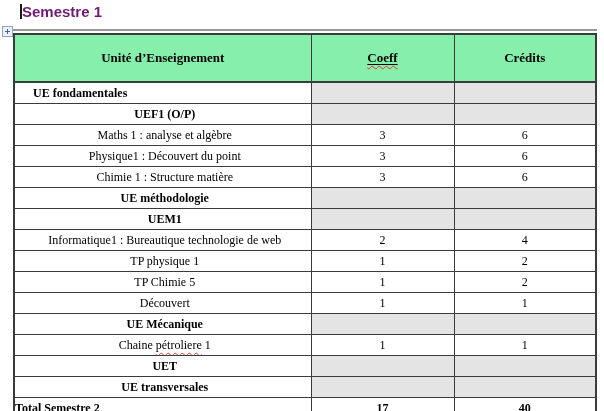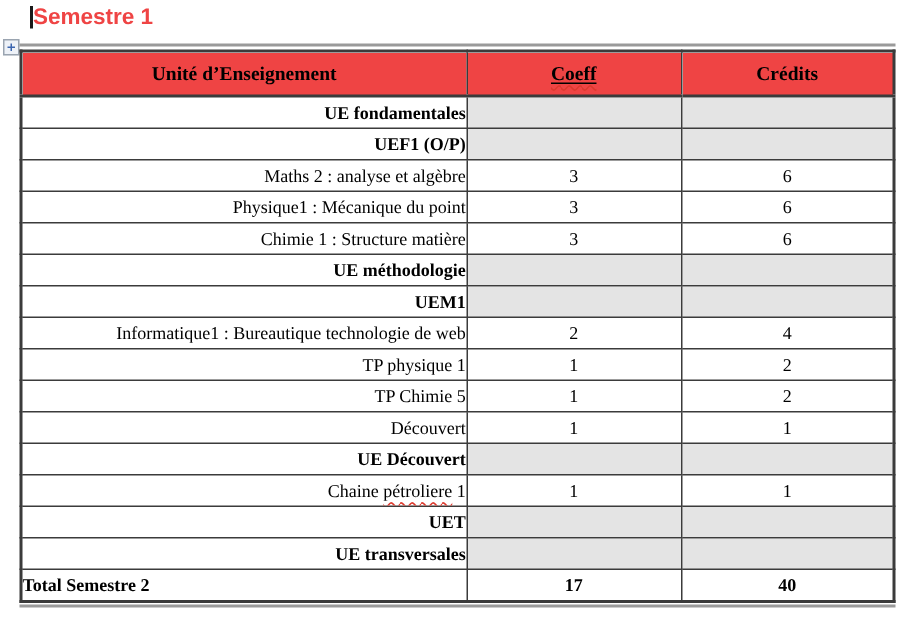--- a/index.html
+++ b/index.html
@@ -16,21 +16,21 @@
 
   
   .doc-title {
     position: absolute;
     left: 22px;
     top: 3px;
     font-family: "Liberation Sans", "DejaVu Sans", sans-serif;
     font-weight: bold;
     font-size: 15px;
     line-height: 18px;
-    color: #ef4444;
+    color: #701a75;
   }
   .caret {
     position: absolute;
     left: 20px;
     top: 4px;
     width: 2px;
     height: 15px;
     background: #1a1a1a;
   }
 
@@ -67,40 +67,40 @@
     table-layout: fixed;
     font-size: 12px;
   }
   table.sem th, table.sem td {
     border: 1px solid #3b3b3b;
     overflow: hidden;
     white-space: nowrap;
   }
   table.sem { border: 2px solid #3b3b3b; }
   th {
-    height: 30px;
+    height: 48px;
     font-size: 13px;
     font-weight: bold;
     text-align: center;
     vertical-align: middle;
-    background: #ef4444;
+    background: #86efac;
     border-bottom-width: 2px !important;
   }
   td {
     height: 20px;
     line-height: 20px;
     vertical-align: middle;
     background: #ffffff;
   }
-  td.c-label { text-align: right; padding-left: 4px; }
+  td.c-label { text-align: center; padding-left: 4px; }
   td.c-num   { text-align: center; }
   td.shaded  { background: #e4e4e4; }
 
   tr.section td.c-label        { font-weight: bold; }
-  tr.section-center td.c-label { font-weight: bold; text-align: right; padding-left: 18px; }
+  tr.section-center td.c-label { font-weight: bold; text-align: left; padding-left: 18px; }
   tr.total td                  { font-weight: bold; text-align: center; }
   tr.total td.c-label          { text-align: left; padding-left: 0; }
 
   .underlined { text-decoration: underline; text-underline-offset: 2px; }
   .misspelled {
     text-decoration-line: underline;
     text-decoration-style: wavy;
     text-decoration-color: #dd3a2e;
     text-decoration-thickness: 1px;
     text-underline-offset: 3px;
@@ -146,26 +146,26 @@
             <td class="c-label">UE fondamentales</td>
             <td class="c-num shaded"></td>
             <td class="c-num shaded"></td>
           </tr>
           <tr class="section">
             <td class="c-label">UEF1 (O/P)</td>
             <td class="c-num shaded"></td>
             <td class="c-num shaded"></td>
           </tr>
           <tr class="course">
-            <td class="c-label">Maths 2 : analyse et algèbre</td>
+            <td class="c-label">Maths 1 : analyse et algèbre</td>
             <td class="c-num">3</td>
             <td class="c-num">6</td>
           </tr>
           <tr class="course">
-            <td class="c-label">Physique1 : Mécanique du point</td>
+            <td class="c-label">Physique1 : Découvert du point</td>
             <td class="c-num">3</td>
             <td class="c-num">6</td>
           </tr>
           <tr class="course">
             <td class="c-label">Chimie 1 : Structure matière</td>
             <td class="c-num">3</td>
             <td class="c-num">6</td>
           </tr>
           <tr class="section">
             <td class="c-label">UE méthodologie</td>
@@ -191,21 +191,21 @@
             <td class="c-label">TP Chimie  5</td>
             <td class="c-num">1</td>
             <td class="c-num">2</td>
           </tr>
           <tr class="course">
             <td class="c-label">Découvert</td>
             <td class="c-num">1</td>
             <td class="c-num">1</td>
           </tr>
           <tr class="section">
-            <td class="c-label">UE Découvert</td>
+            <td class="c-label">UE Mécanique</td>
             <td class="c-num shaded"></td>
             <td class="c-num shaded"></td>
           </tr>
           <tr class="course">
             <td class="c-label"><span>Chaine </span><span class="misspelled">pétroliere</span><span> 1</span></td>
             <td class="c-num">1</td>
             <td class="c-num">1</td>
           </tr>
           <tr class="section">
             <td class="c-label">UET</td>

